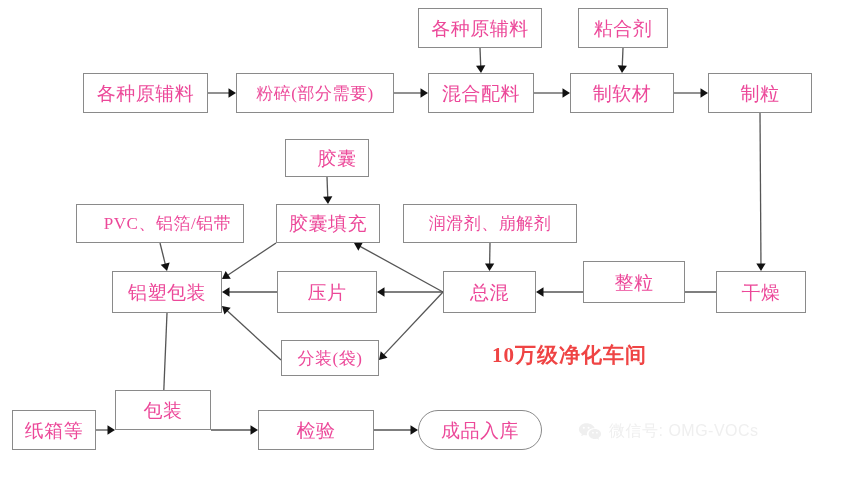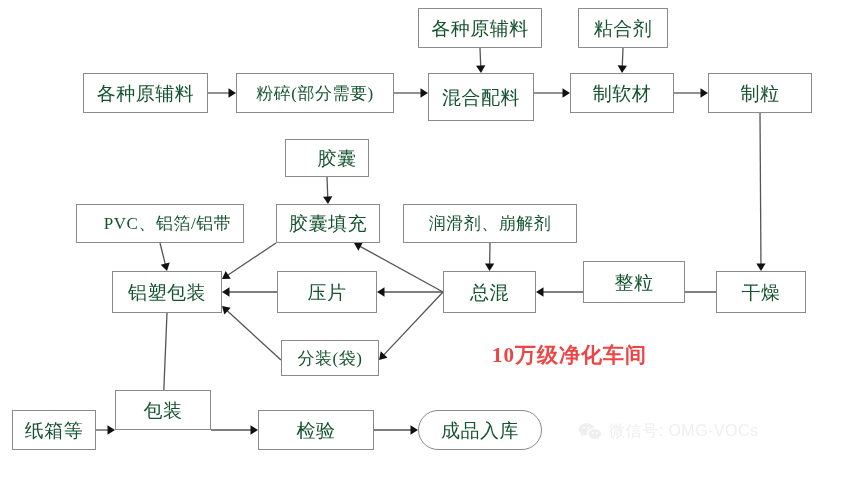--- a/index.html
+++ b/index.html
@@ -16,21 +16,21 @@
     font-family: "Liberation Serif", "DejaVu Serif", serif;
   }
   .node {
     position: absolute;
     box-sizing: border-box;
     border: 1px solid #8a8a8a;
     background: #ffffff;
     display: flex;
     align-items: center;
     justify-content: center;
-    color: #14532d;
+    color: #ec4899;
     font-size: 19px;
     line-height: 1;
     white-space: nowrap;
     letter-spacing: 0.5px;
     z-index: 2;
   }
   .node.small { font-size: 17px; }
   .freetext {
     position: absolute;
     color: #ef4444;
@@ -122,21 +122,21 @@
       </div>
       <div class="node" style="left: 578px; top: 8px; width: 90px; height: 40px;">
         <span>粘合剂</span>
       </div>
       <div class="node" style="left: 83px; top: 73px; width: 125px; height: 40px;">
         <span>各种原辅料</span>
       </div>
       <div class="node small" style="left: 236px; top: 73px; width: 158px; height: 40px;">
         <span>粉碎(部分需要)</span>
       </div>
-      <div class="node" style="left: 428px; top: 73px; width: 106px; height: 48px;">
+      <div class="node" style="left: 428px; top: 73px; width: 106px; height: 40px;">
         <span>混合配料</span>
       </div>
       <div class="node" style="left: 570px; top: 73px; width: 104px; height: 40px;">
         <span>制软材</span>
       </div>
       <div class="node" style="left: 708px; top: 73px; width: 104px; height: 40px;">
         <span>制粒</span>
       </div>
       <div class="node" style="left: 285px; top: 139px; width: 84px; height: 38px; padding-left: 20px;">
         <span>胶囊</span>

